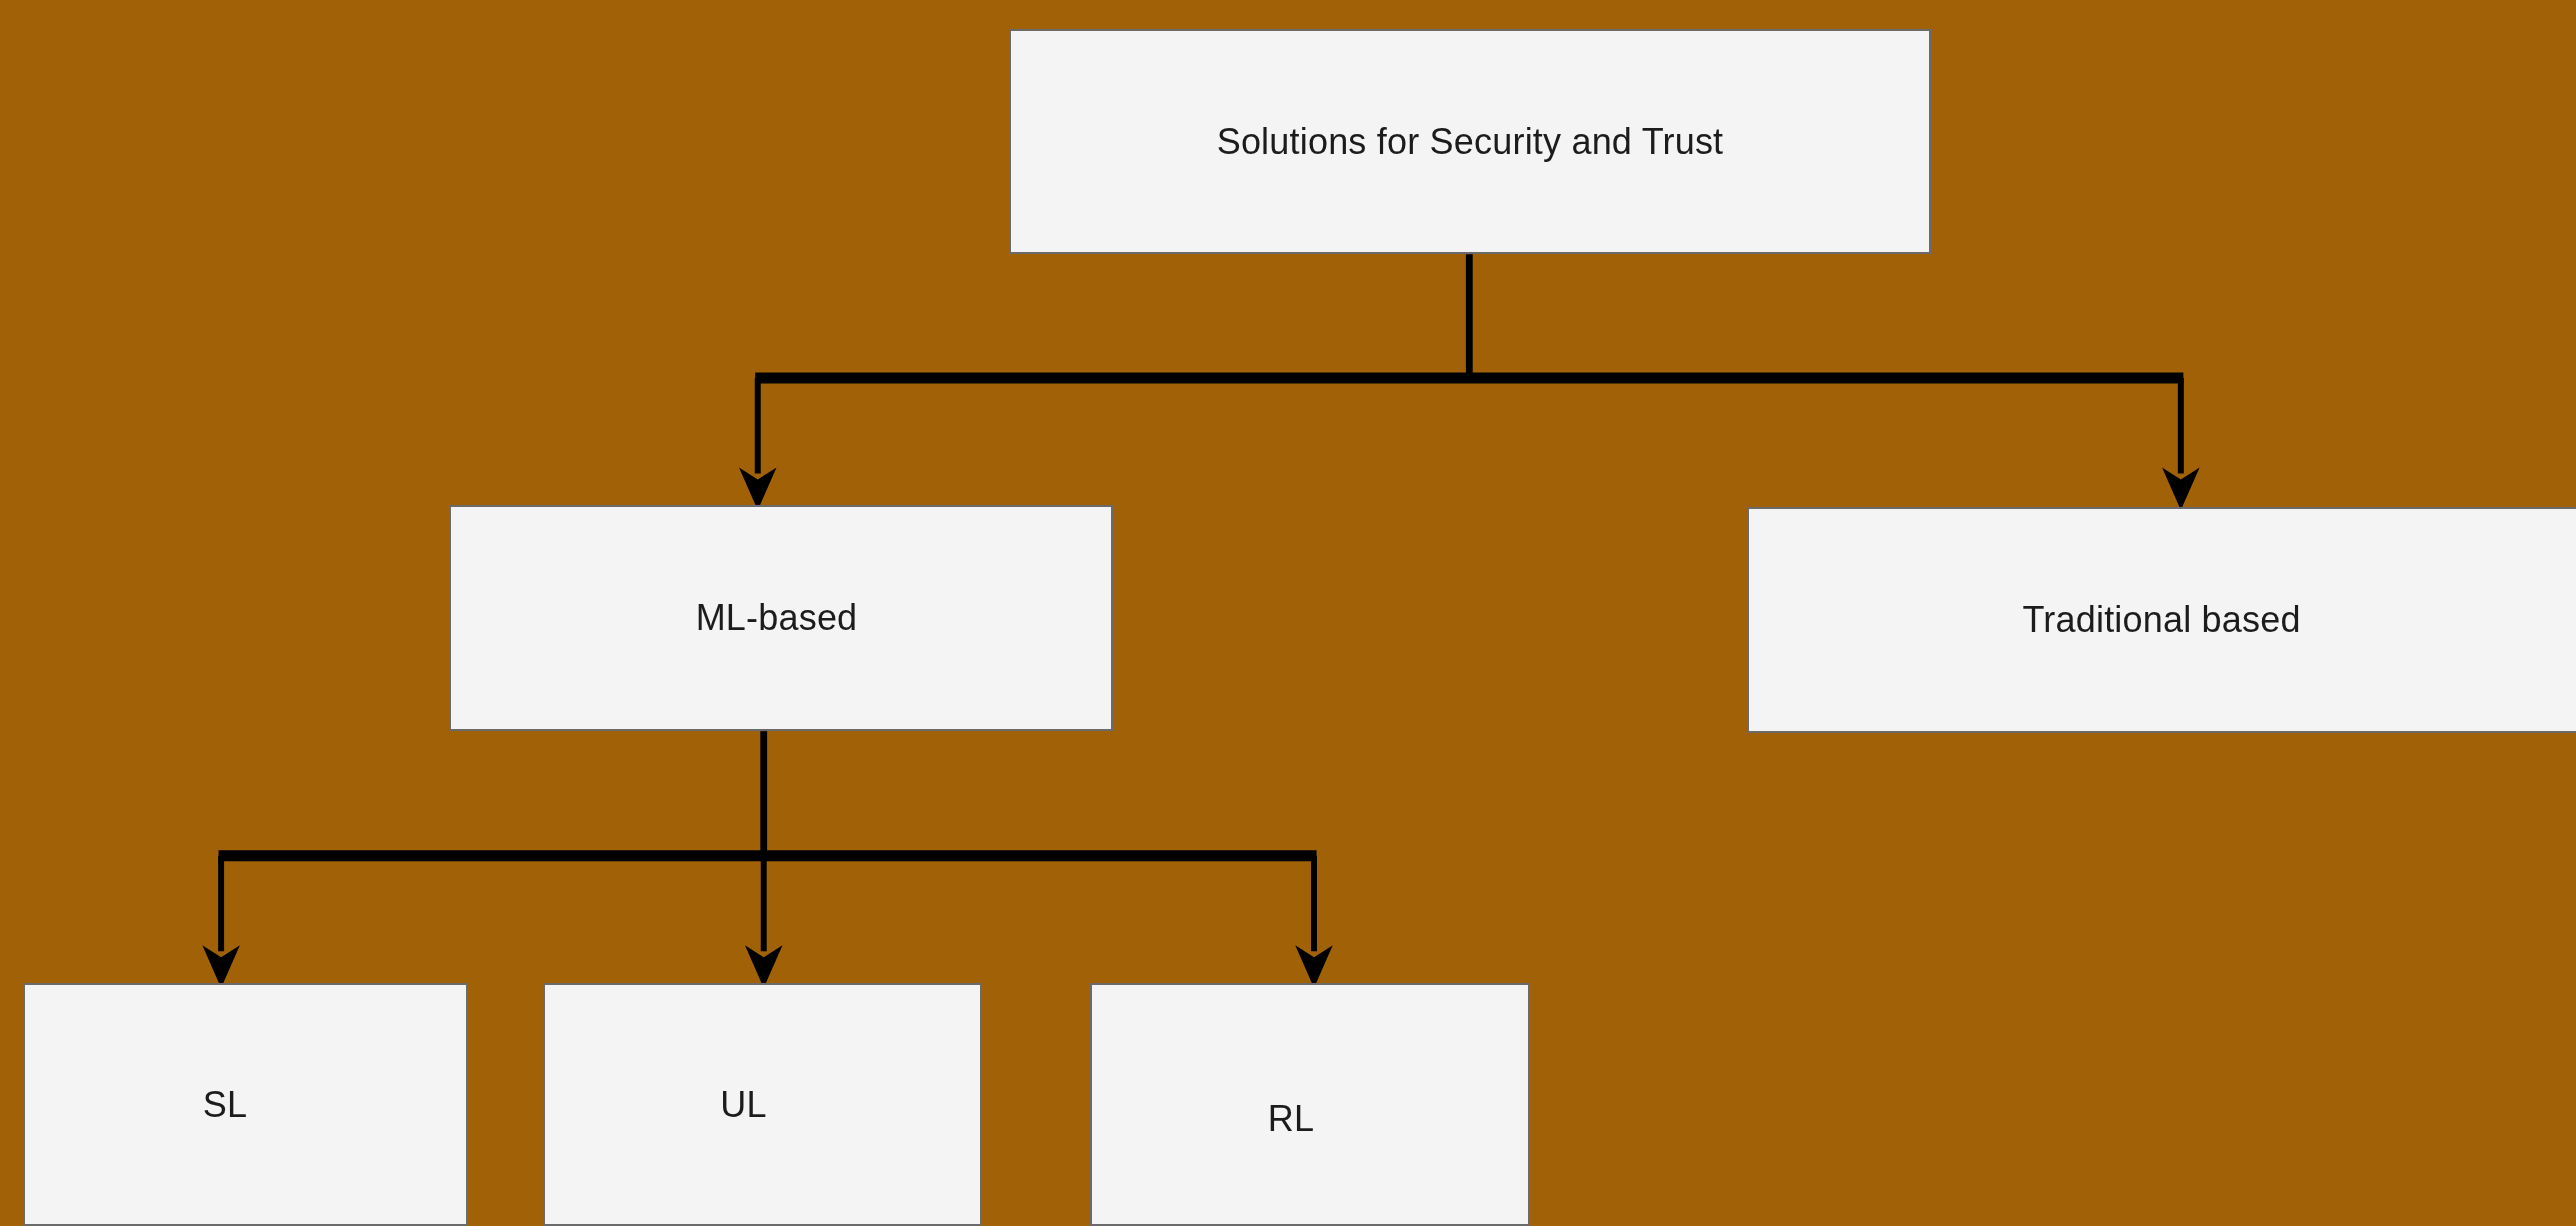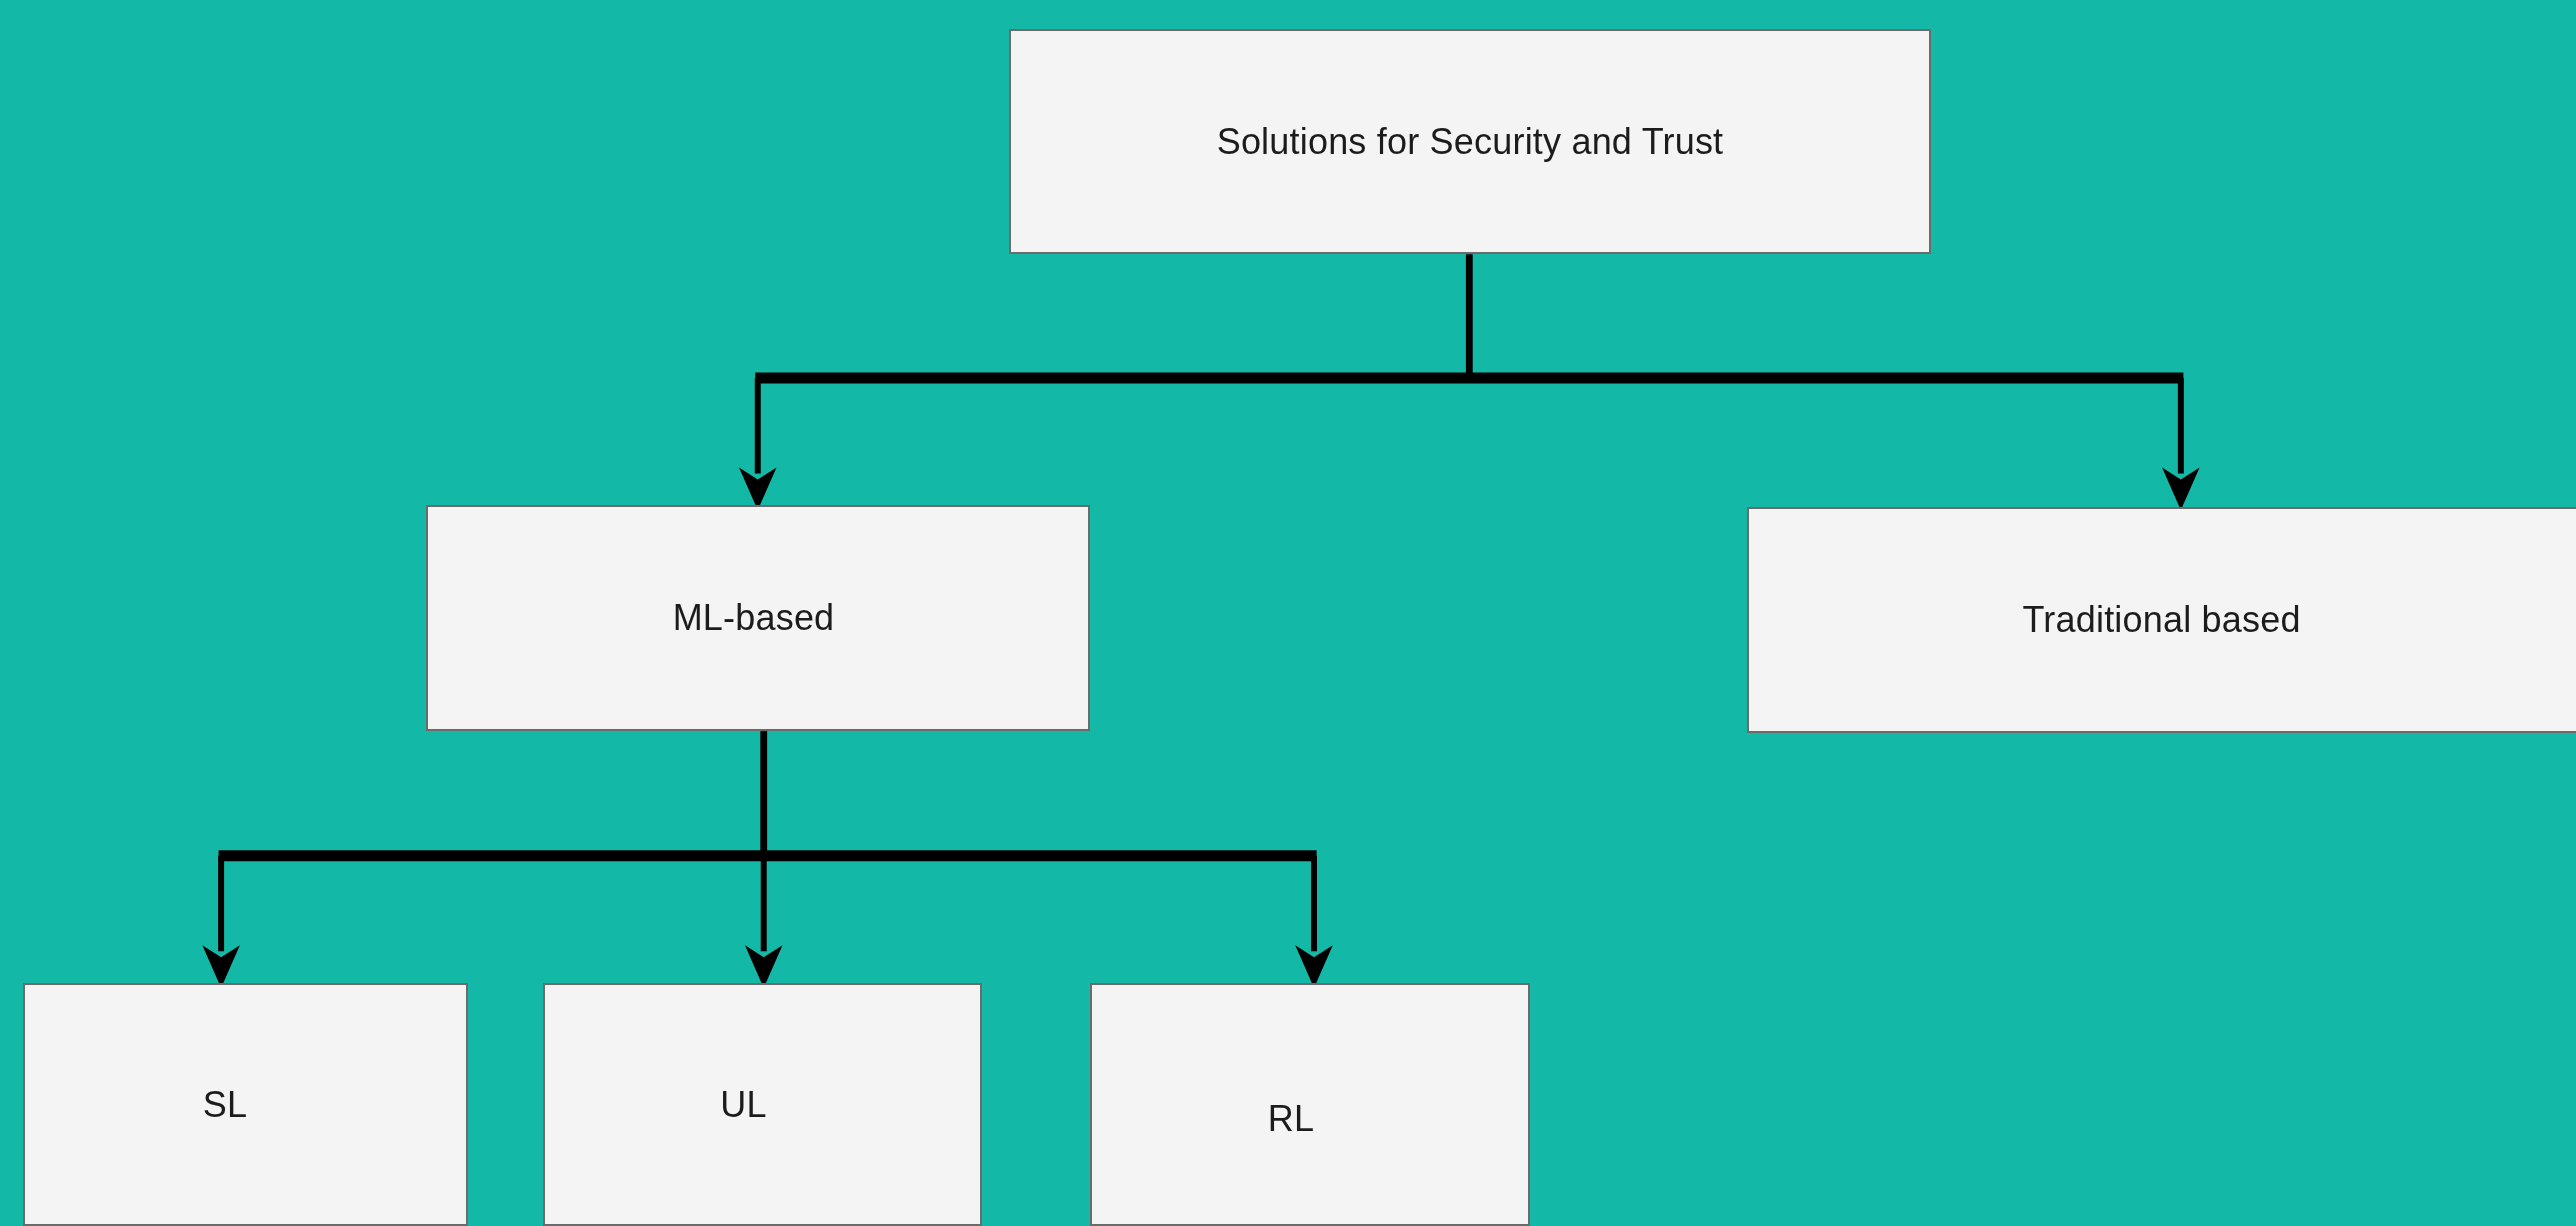--- a/index.html
+++ b/index.html
@@ -10,21 +10,21 @@
   body {
     width: 2576px;
     height: 1226px;
     overflow: hidden;
     font-family: "Liberation Sans", sans-serif;
   }
   #diagram-root {
     position: relative;
     width: 2576px;
     height: 1226px;
-    background: #14b8a6;
+    background: #a16207;
   }
   svg.flow {
     position: absolute;
     left: 0;
     top: 0;
     width: 2576px;
     height: 1226px;
     display: block;
   }
   .node-box {
@@ -41,21 +41,21 @@
     font-family: "Liberation Sans", sans-serif;
     font-size: 36px;
     font-weight: 400;
     line-height: 1.1;
     letter-spacing: 0.2px;
     white-space: nowrap;
     text-align: center;
   }
   
   #node-root        { left: 1009px; top: 29px;   width: 922px; height: 225px; }
-  #node-ml          { left: 426px;  top: 505px;  width: 664px;  height: 226px; padding-left: 15px; }
+  #node-ml          { left: 449px;  top: 505px;  width: 664px;  height: 226px; padding-left: 15px; }
   #node-traditional { left: 1747px; top: 507px;  width: 860px; height: 226px; }
   #node-sl          { left: 23px;   top: 983px; width: 445px;  height: 243px; }
   #node-ul          { left: 543px;  top: 983px; width: 439px;  height: 243px; }
   #node-rl          { left: 1090px; top: 983px; width: 440px;  height: 243px; }
   
   #node-ml .node-label          { transform: translateX(-12px); }
   #node-traditional .node-label { transform: translateX(-15.4px); }
   #node-sl .node-label          { transform: translateX(-20.5px); }
   #node-ul .node-label          { transform: translateX(-19px); }
   #node-rl .node-label          { transform: translateX(-19px); margin-top: 28px; }

